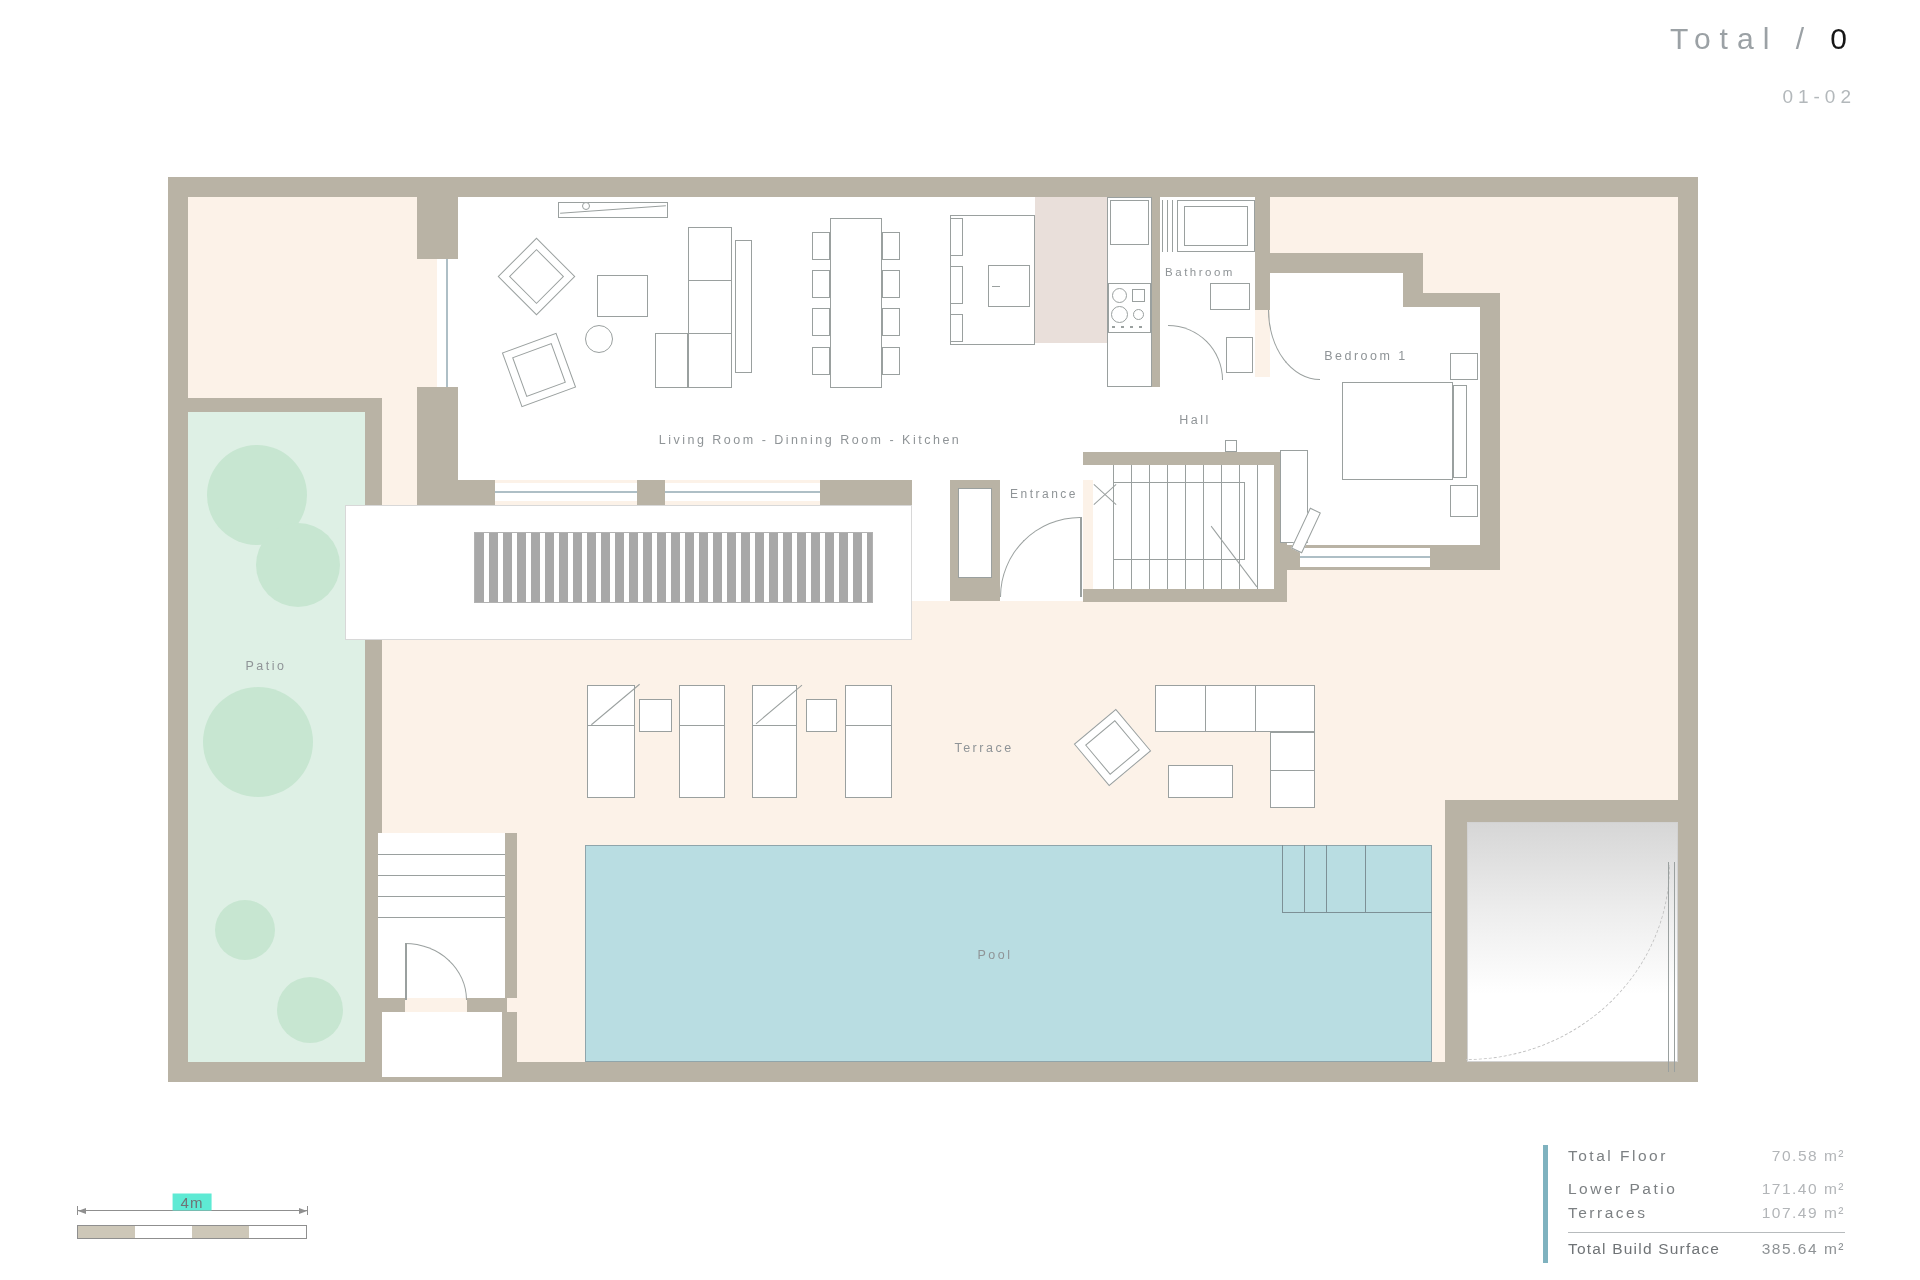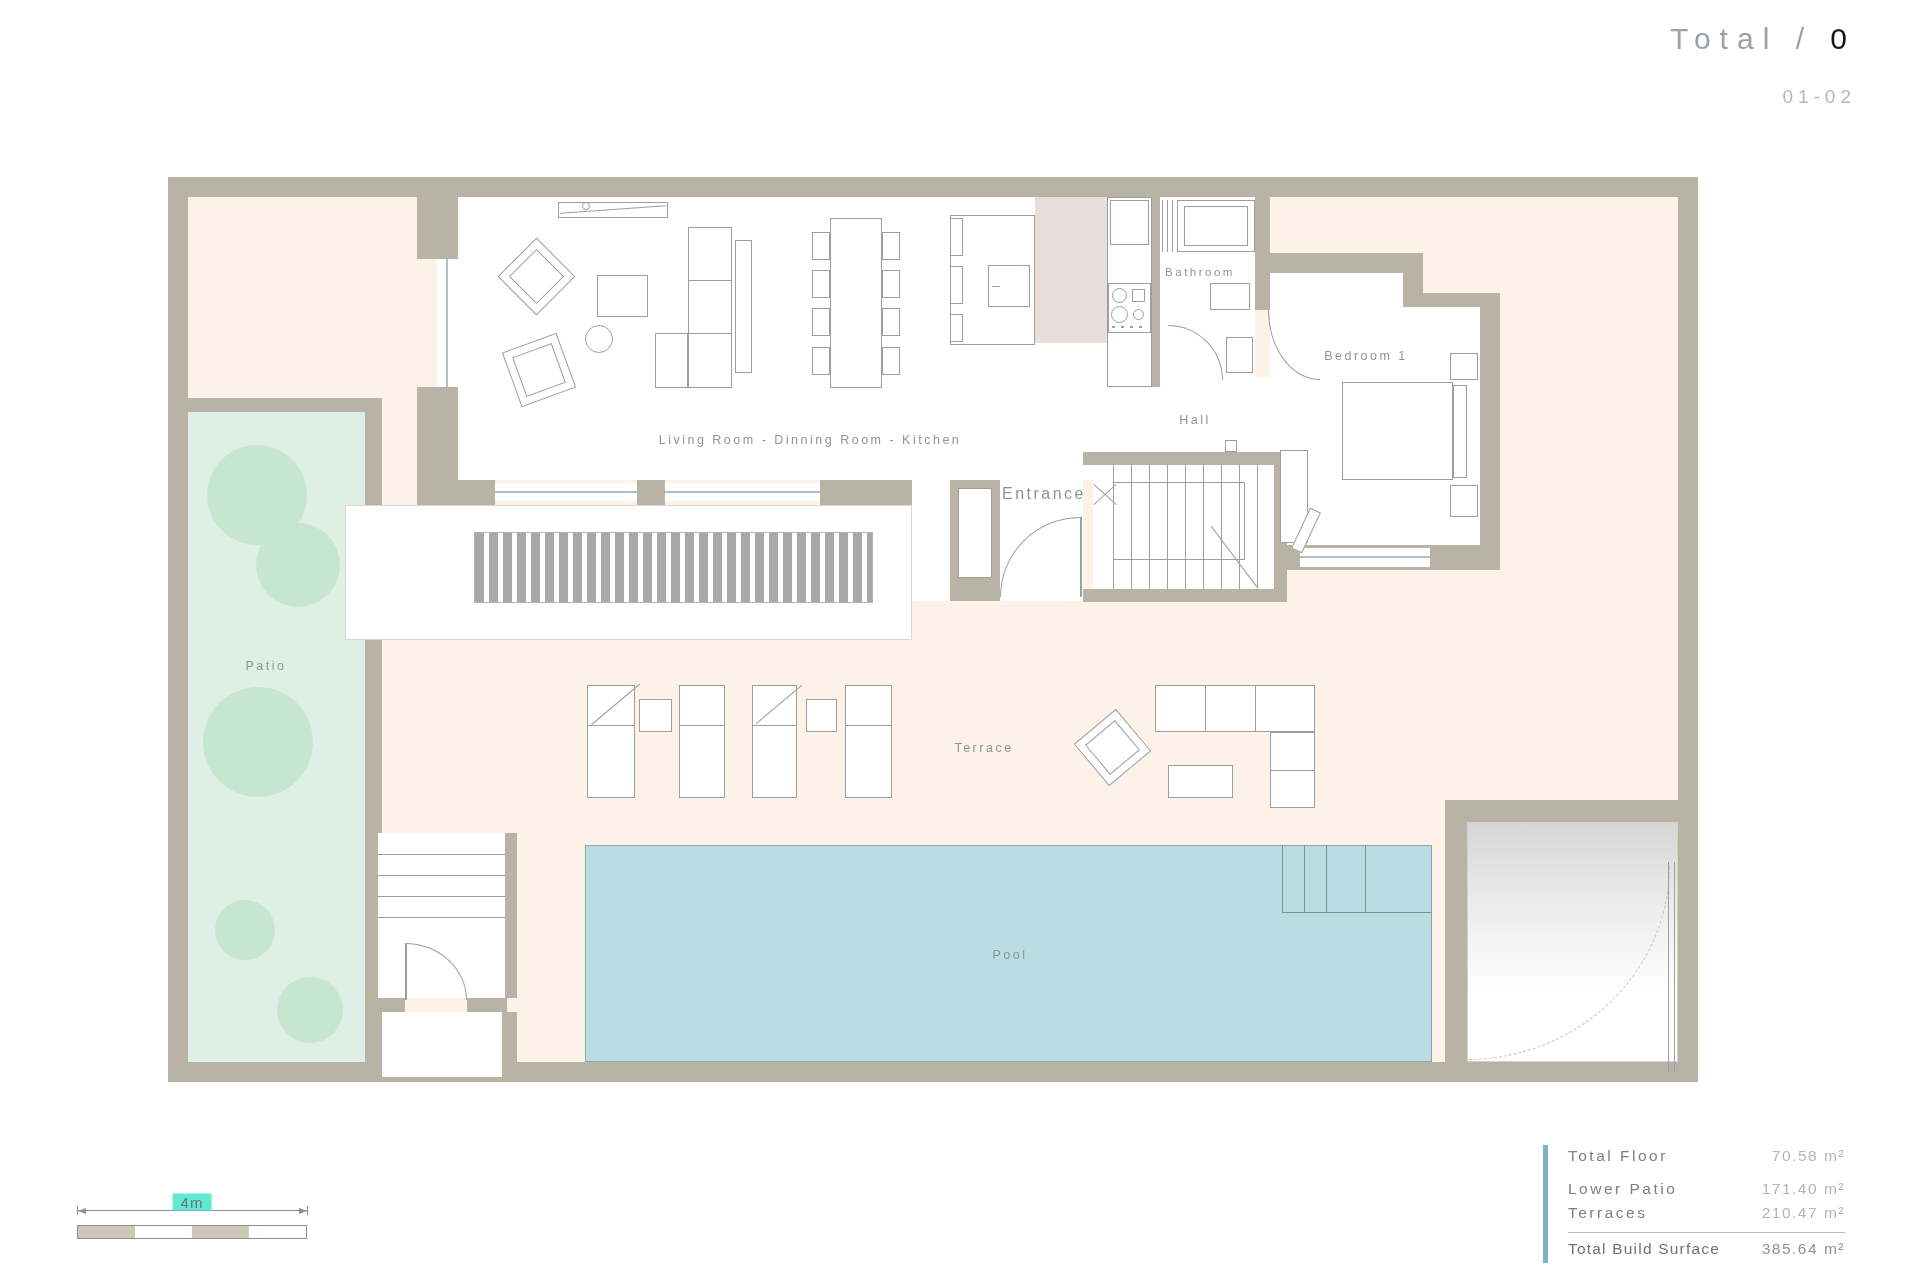--- a/index.html
+++ b/index.html
@@ -227,24 +227,24 @@
   <div class="wall" style="left:1445px;top:822px;width:22px;height:240px;"></div>
   <div class="garage" style="left:1467px;top:822px;width:211px;height:240px;"></div>
   <div class="arc" style="left:1466px;top:865px;width:204px;height:195px;border-right-width:1px;border-bottom-width:1px;border-style:dashed;border-color:#c3c3c3;border-bottom-right-radius:100% 100%;"></div>
   <div class="ln" style="left:1668px;top:862px;width:1px;height:210px;background:#9aa09f;"></div>
   <div class="ln" style="left:1674px;top:862px;width:1px;height:210px;background:#9aa09f;"></div>
 
   <div class="lbl" style="left:810px;top:440px;">Living Room - Dinning Room - Kitchen</div>
   <div class="lbl" style="left:1200px;top:272px;font-size:11.5px;">Bathroom</div>
   <div class="lbl" style="left:1366px;top:356px;">Bedroom 1</div>
   <div class="lbl" style="left:1195px;top:420px;">Hall</div>
-  <div class="lbl" style="left:1044px;top:494px;font-size:16px;">Entrance</div>
+  <div class="lbl" style="left:1044px;top:494px;font-size:12px;">Entrance</div>
   <div class="lbl" style="left:266px;top:666px;">Patio</div>
   <div class="lbl" style="left:984px;top:748px;">Terrace</div>
-  <div class="lbl" style="left:995px;top:955px;margin-left:15px;">Pool</div>
+  <div class="lbl" style="left:995px;top:955px;">Pool</div>
 
   <div class="dimline"></div>
   <div class="dimtick" style="left:77px;"></div>
   <div class="dimtick" style="left:307px;"></div>
   <div class="dimarrow" style="left:78px;border-right:8px solid #8f8f8f;"></div>
   <div class="dimarrow" style="left:299px;border-left:8px solid #8f8f8f;"></div>
   <div class="scale-lbl" style="left:192px;top:1202px;transform:translate(-50%,-50%);background:#5eead4;padding:0 8px;">4m</div>
   <div class="scale-seg"></div>
   <div class="scale-lbl" style="left:95px;top:1276px;">1m</div>
 
@@ -252,21 +252,21 @@
   <div class="trow" style="top:1147px;">
     <span class="tl">Total Floor</span>
     <span class="tv">70.58 m²</span>
   </div>
   <div class="trow" style="top:1180px;">
     <span class="tl">Lower Patio</span>
     <span class="tv">171.40 m²</span>
   </div>
   <div class="trow" style="top:1204px;">
     <span class="tl">Terraces</span>
-    <span class="tv">210.47 m²</span>
+    <span class="tv">107.49 m²</span>
   </div>
   <div class="tdivider"></div>
   <div class="trow total" style="top:1240px;">
     <span class="tl">Total Build Surface</span>
     <span class="tv">385.64 m²</span>
   </div>
 
 </div>
 
 </body></html>

